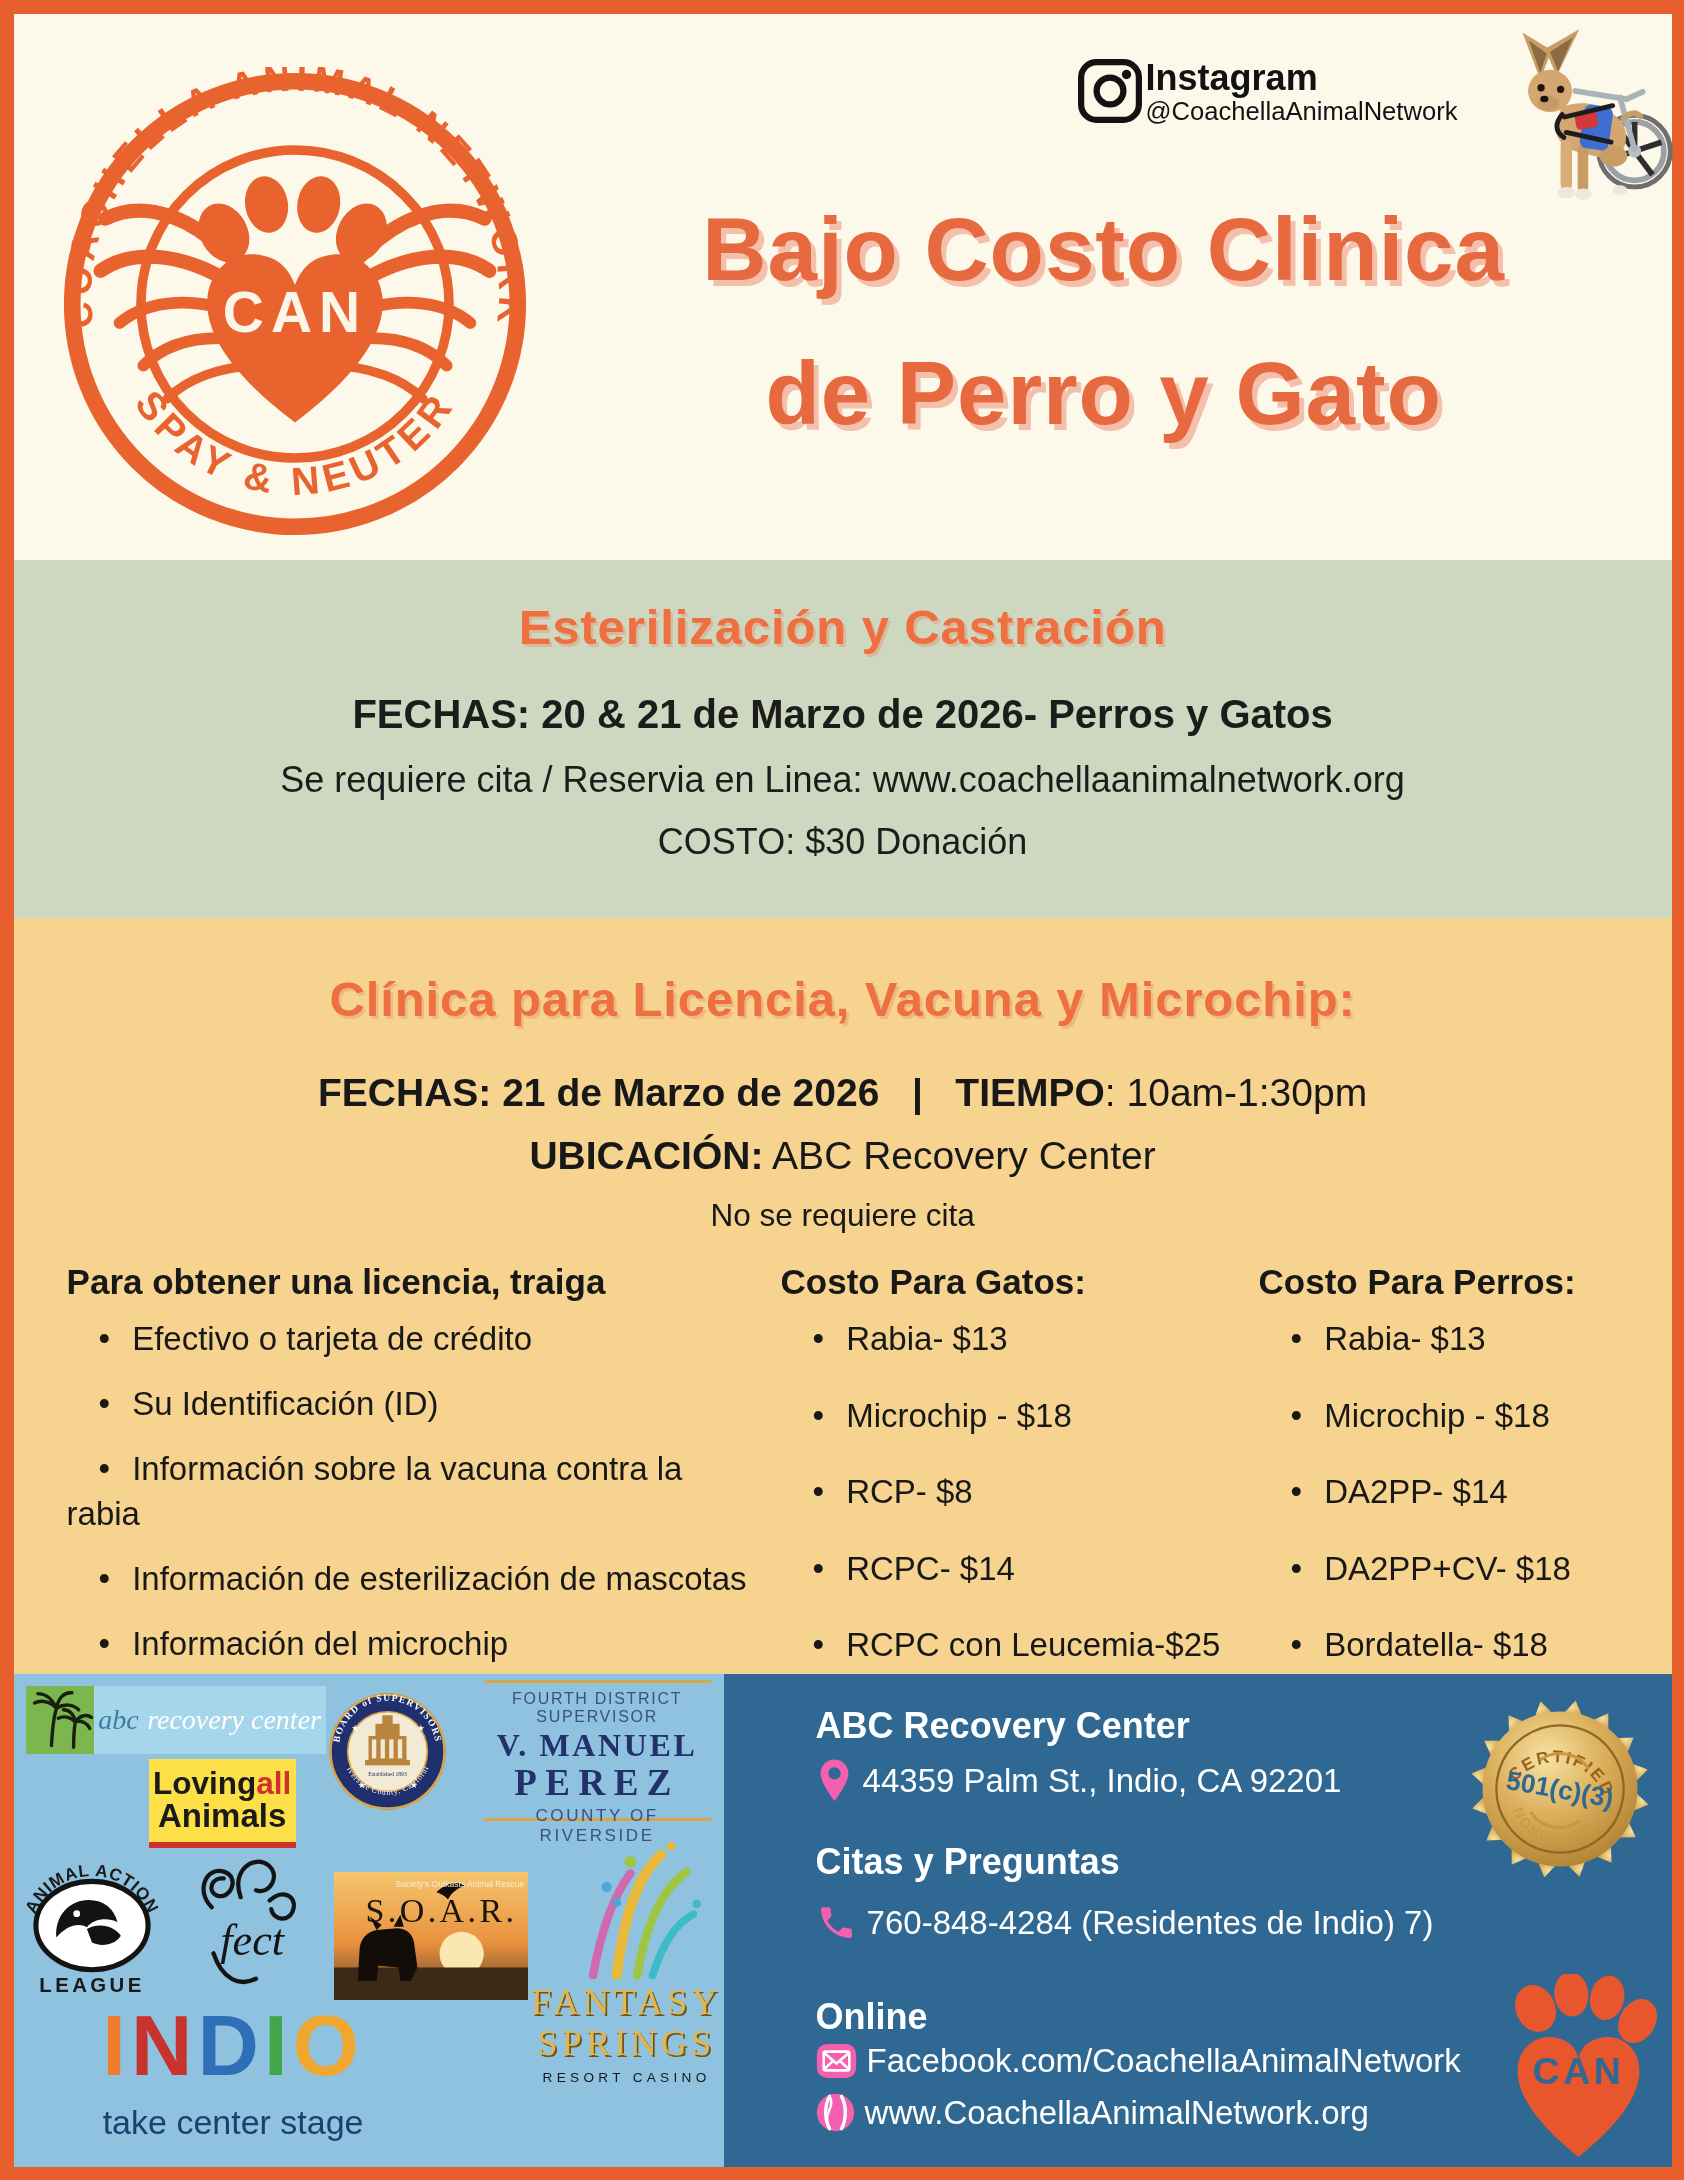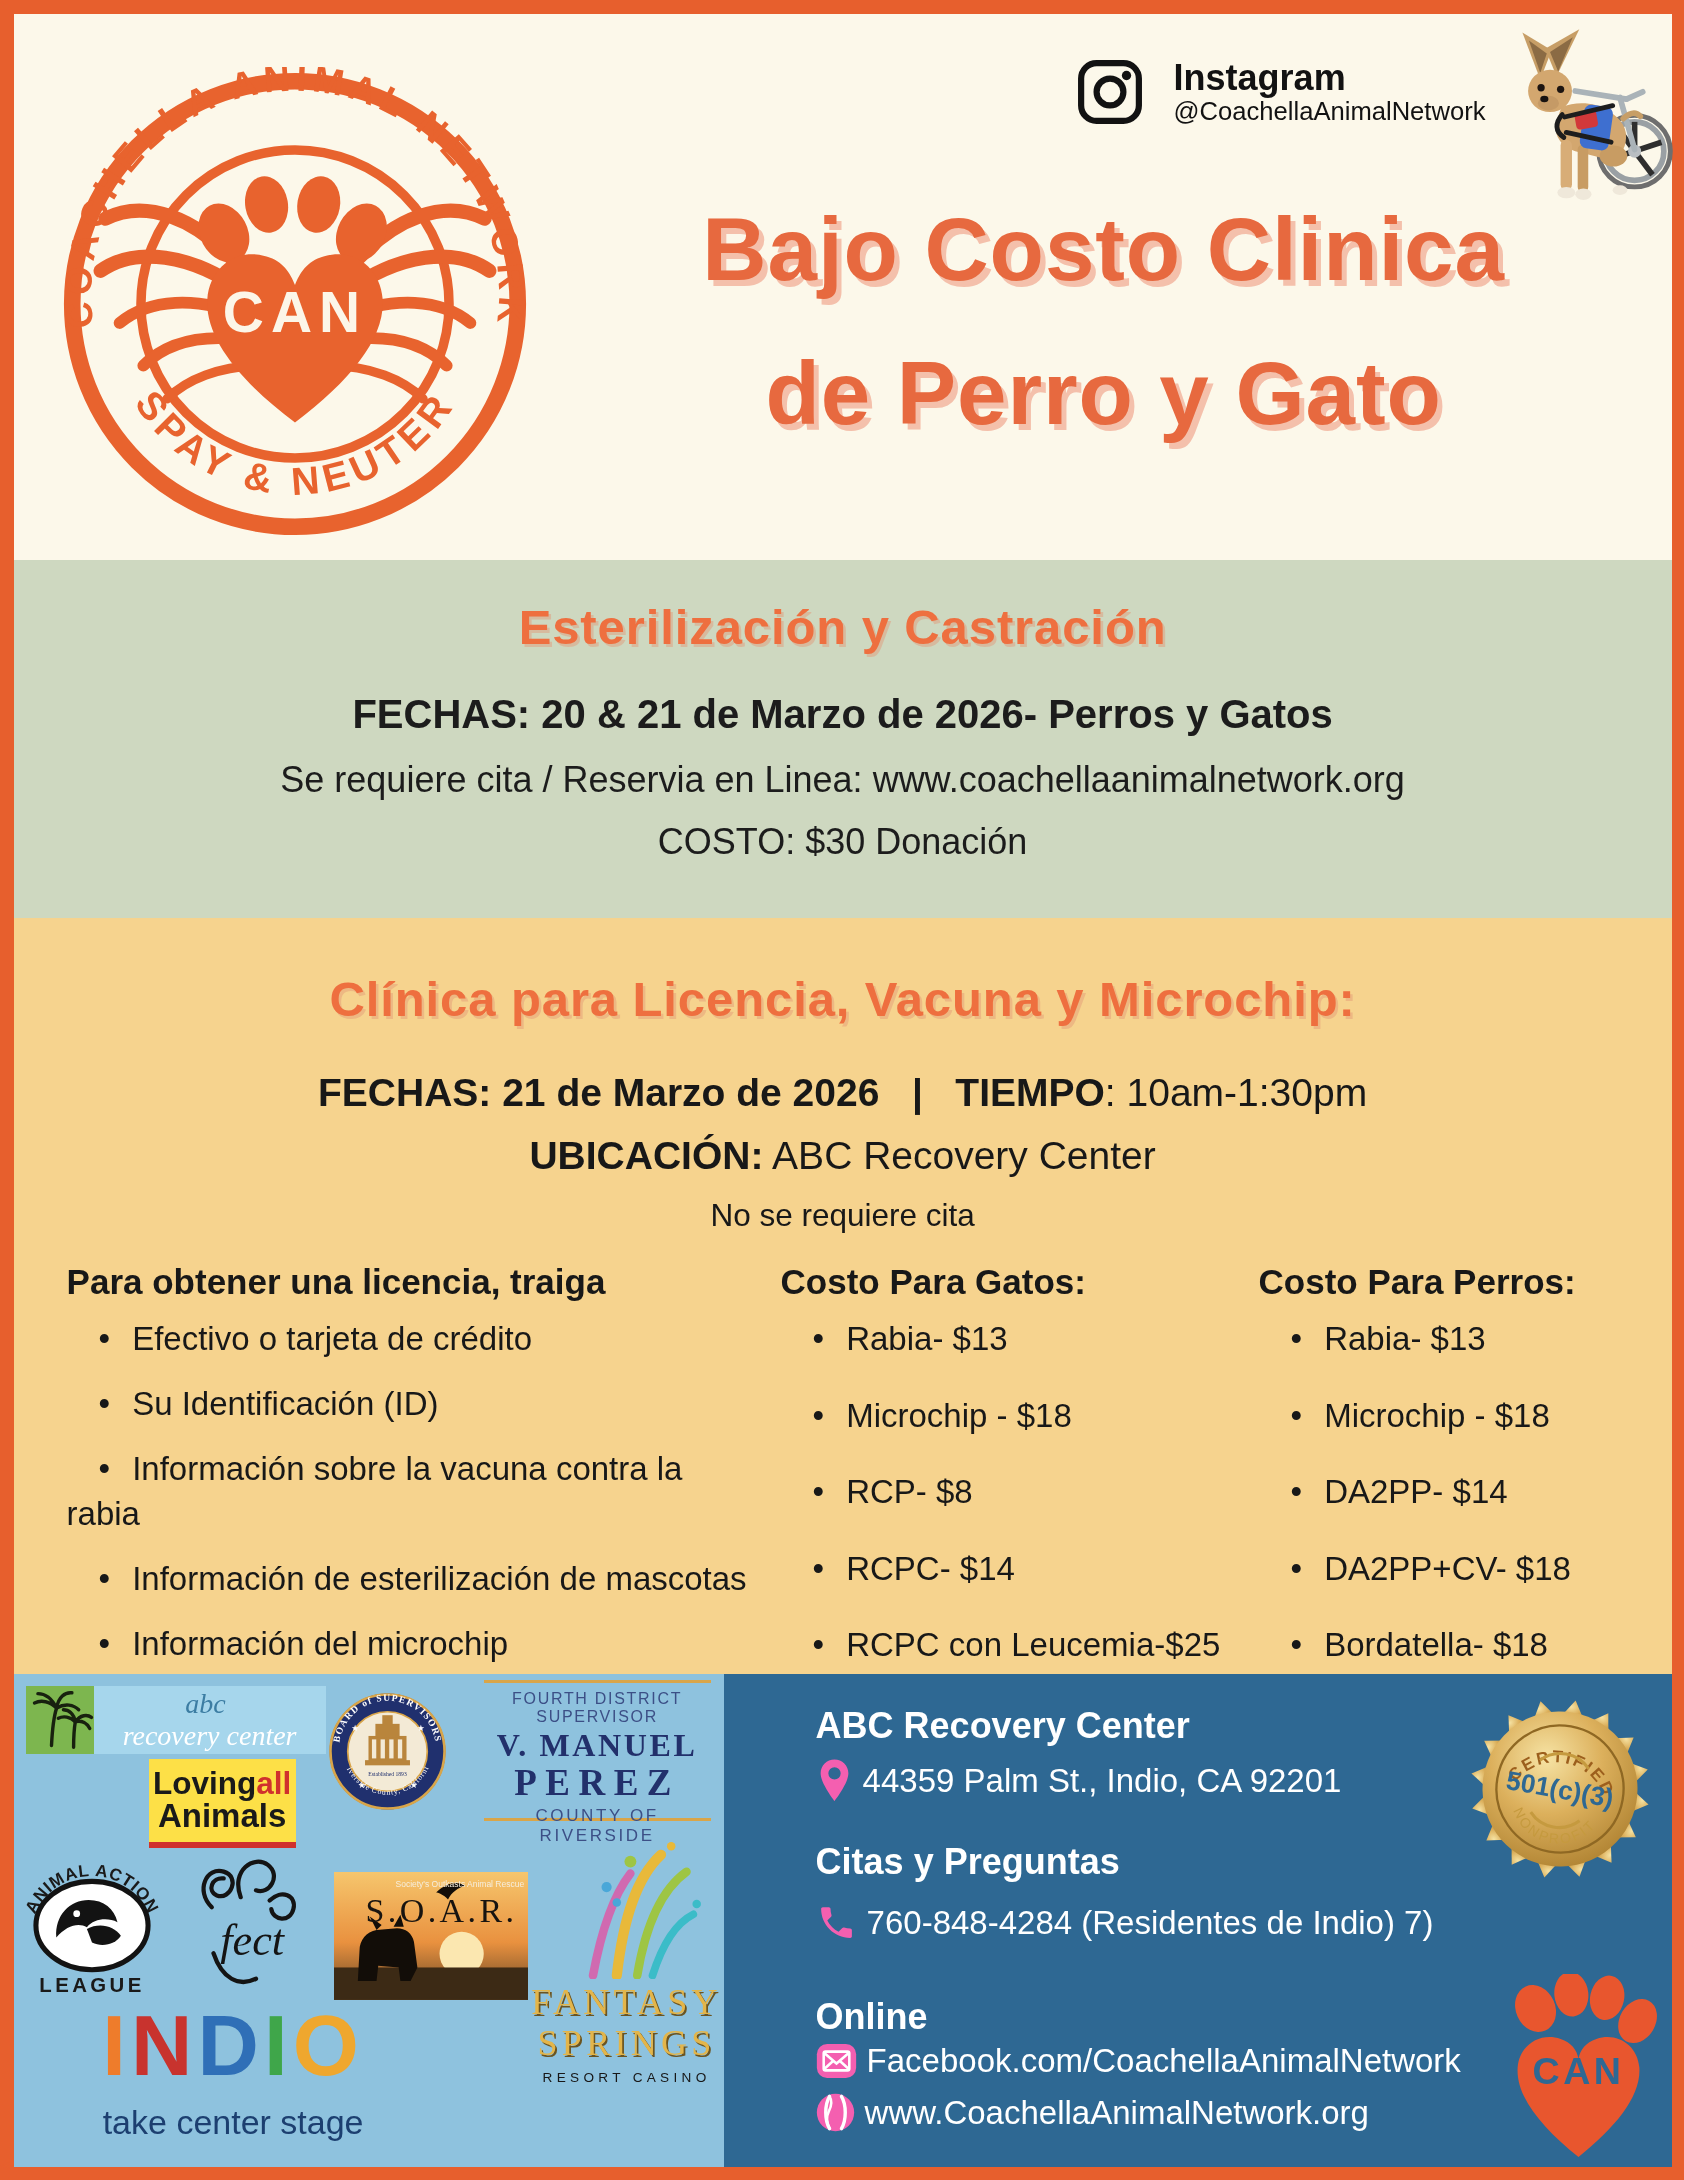--- a/index.html
+++ b/index.html
@@ -2,21 +2,21 @@
 <html style="font-size:13.6px"><head>
 <meta charset="utf-8">
 <style>
   html,body{margin:0;padding:0;background:#555;}
   .page{position:relative;width:1685px;height:2181px;background:#e75f2d;font-family:"Liberation Sans",sans-serif;overflow:hidden;}
   section{position:absolute;left:13.6px;width:1658px;}
 
   
   .sec-top{top:13.6px;height:547px;background:#fcf8ea;}
   .stamp{position:absolute;left:44px;top:53px;width:474px;height:474px;}
-  .ig{position:absolute;left:1063px;top:44px;display:flex;align-items:flex-end;gap:31px;}
+  .ig{position:absolute;left:1063px;top:44px;display:flex;align-items:flex-start;gap:3px;}
   .ig-txt{display:flex;flex-direction:column;line-height:1.1;}
   .ig-name{font-size:36px;font-weight:bold;color:#121212;}
   .ig-handle{font-size:25.6px;color:#121212;}
   .dogphoto{position:absolute;left:1484px;top:12px;width:187px;height:182px;}
   .title{position:absolute;left:511px;top:163px;width:1158px;text-align:center;
          font-size:89px;line-height:1.62;font-weight:bold;color:#e7693f;
          text-shadow:5.1px 6px 0 #f4c0ab;letter-spacing:0.9px;}
 
   
   .sec-green{top:560px;height:358px;background:#ced8c0;text-align:center;color:#1c1c1c;}
@@ -62,21 +62,21 @@
   .fr-web{top:419px;}
 
   .badge{position:absolute;left:743px;top:22px;width:186px;height:186px;transform:rotate(10deg);}
   .pawlogo{position:absolute;left:765px;top:300px;width:179px;height:189px;}
 
   
   .sp{position:absolute;}
   .abcban{left:12px;top:12px;width:300px;height:68px;display:flex;}
   .abcban .sq{width:68px;height:68px;background:#7db64f;}
   .abcban .strip{width:232px;height:68px;background:#a6d6ec;display:flex;align-items:center;justify-content:center;
-                 font-family:"Liberation Serif",serif;font-style:italic;font-size:28px;white-space:nowrap;flex-direction:column;}
+                 font-family:"Liberation Serif",serif;font-style:italic;font-size:28px;white-space:nowrap;}
   .abcban .strip .a1{color:#3c7da3;margin-right:8.5px;}
   .abcban .strip .a2{color:#ffffff;}
   .seal{left:313px;top:17px;width:121px;height:121px;}
   .perez{left:470px;top:6px;width:227px;height:141px;background:transparent;text-align:center;color:#22306b;
          border-top:3.4px solid #d9a549;border-bottom:3.4px solid #d9a549;padding-top:6.8px;box-sizing:border-box;}
   .perez .p1{font-size:16px;letter-spacing:1.7px;color:#3c4f86;}
   .perez .p2{font-family:"Liberation Serif",serif;font-size:32px;font-weight:bold;letter-spacing:2.6px;margin-top:1.7px;}
   .perez .p3{font-family:"Liberation Serif",serif;font-size:37px;font-weight:bold;letter-spacing:8.5px;margin-top:-3.4px;}
   .perez .p4{font-size:17px;letter-spacing:2.6px;color:#3c4f86;margin-top:1.7px;}
   .loving{left:135px;top:85px;width:147px;height:89px;background:#fde047;border-bottom:6px solid #d0312d;

